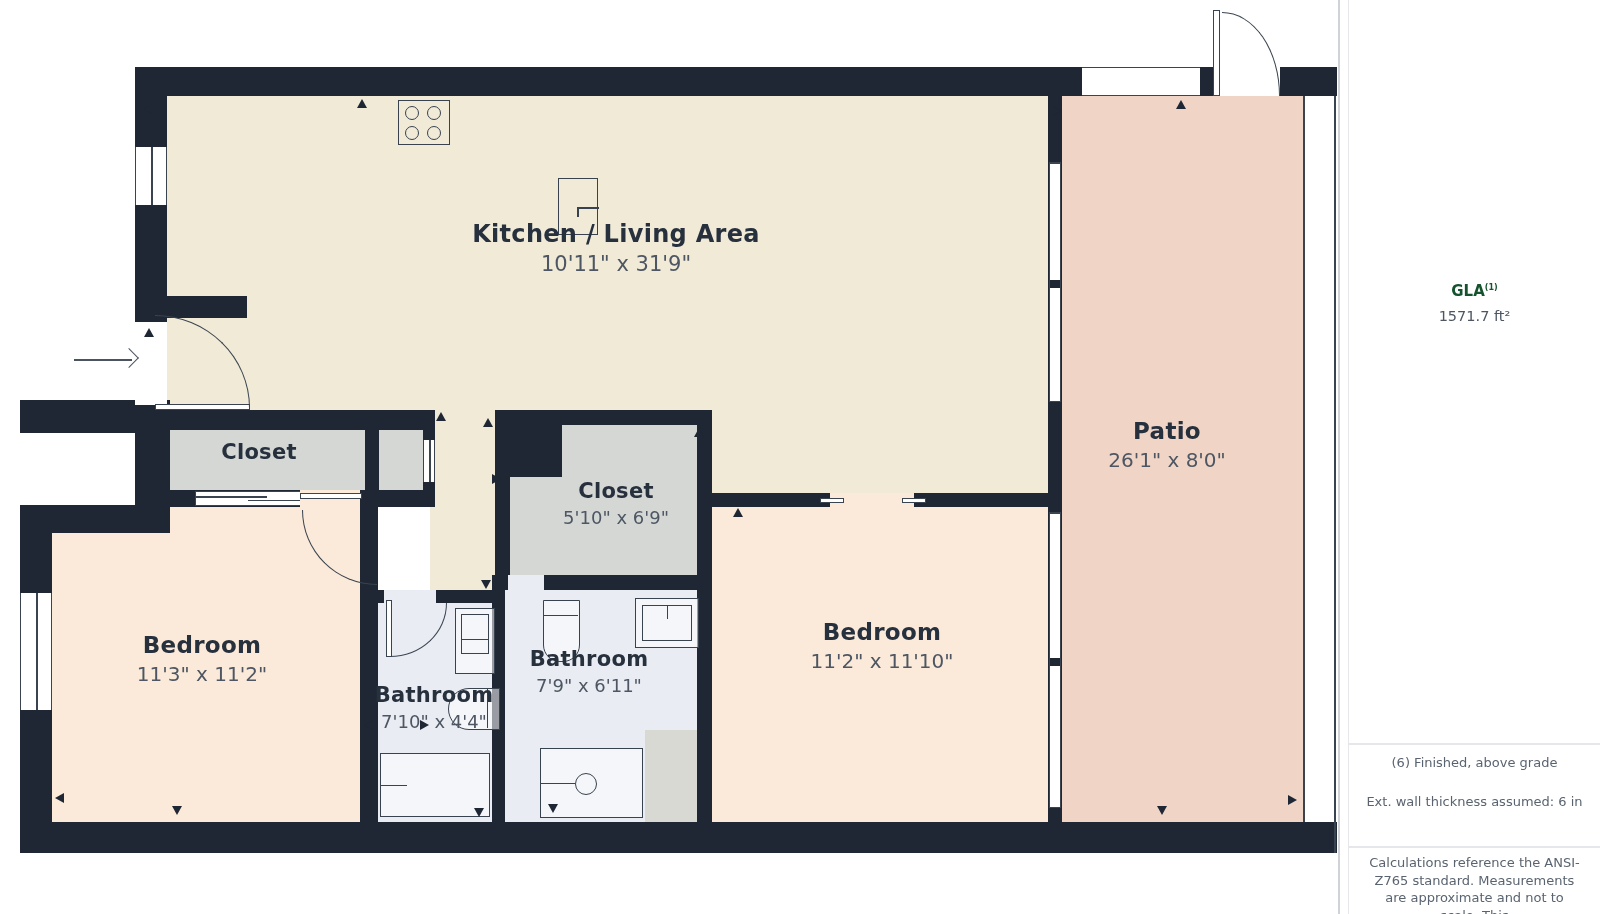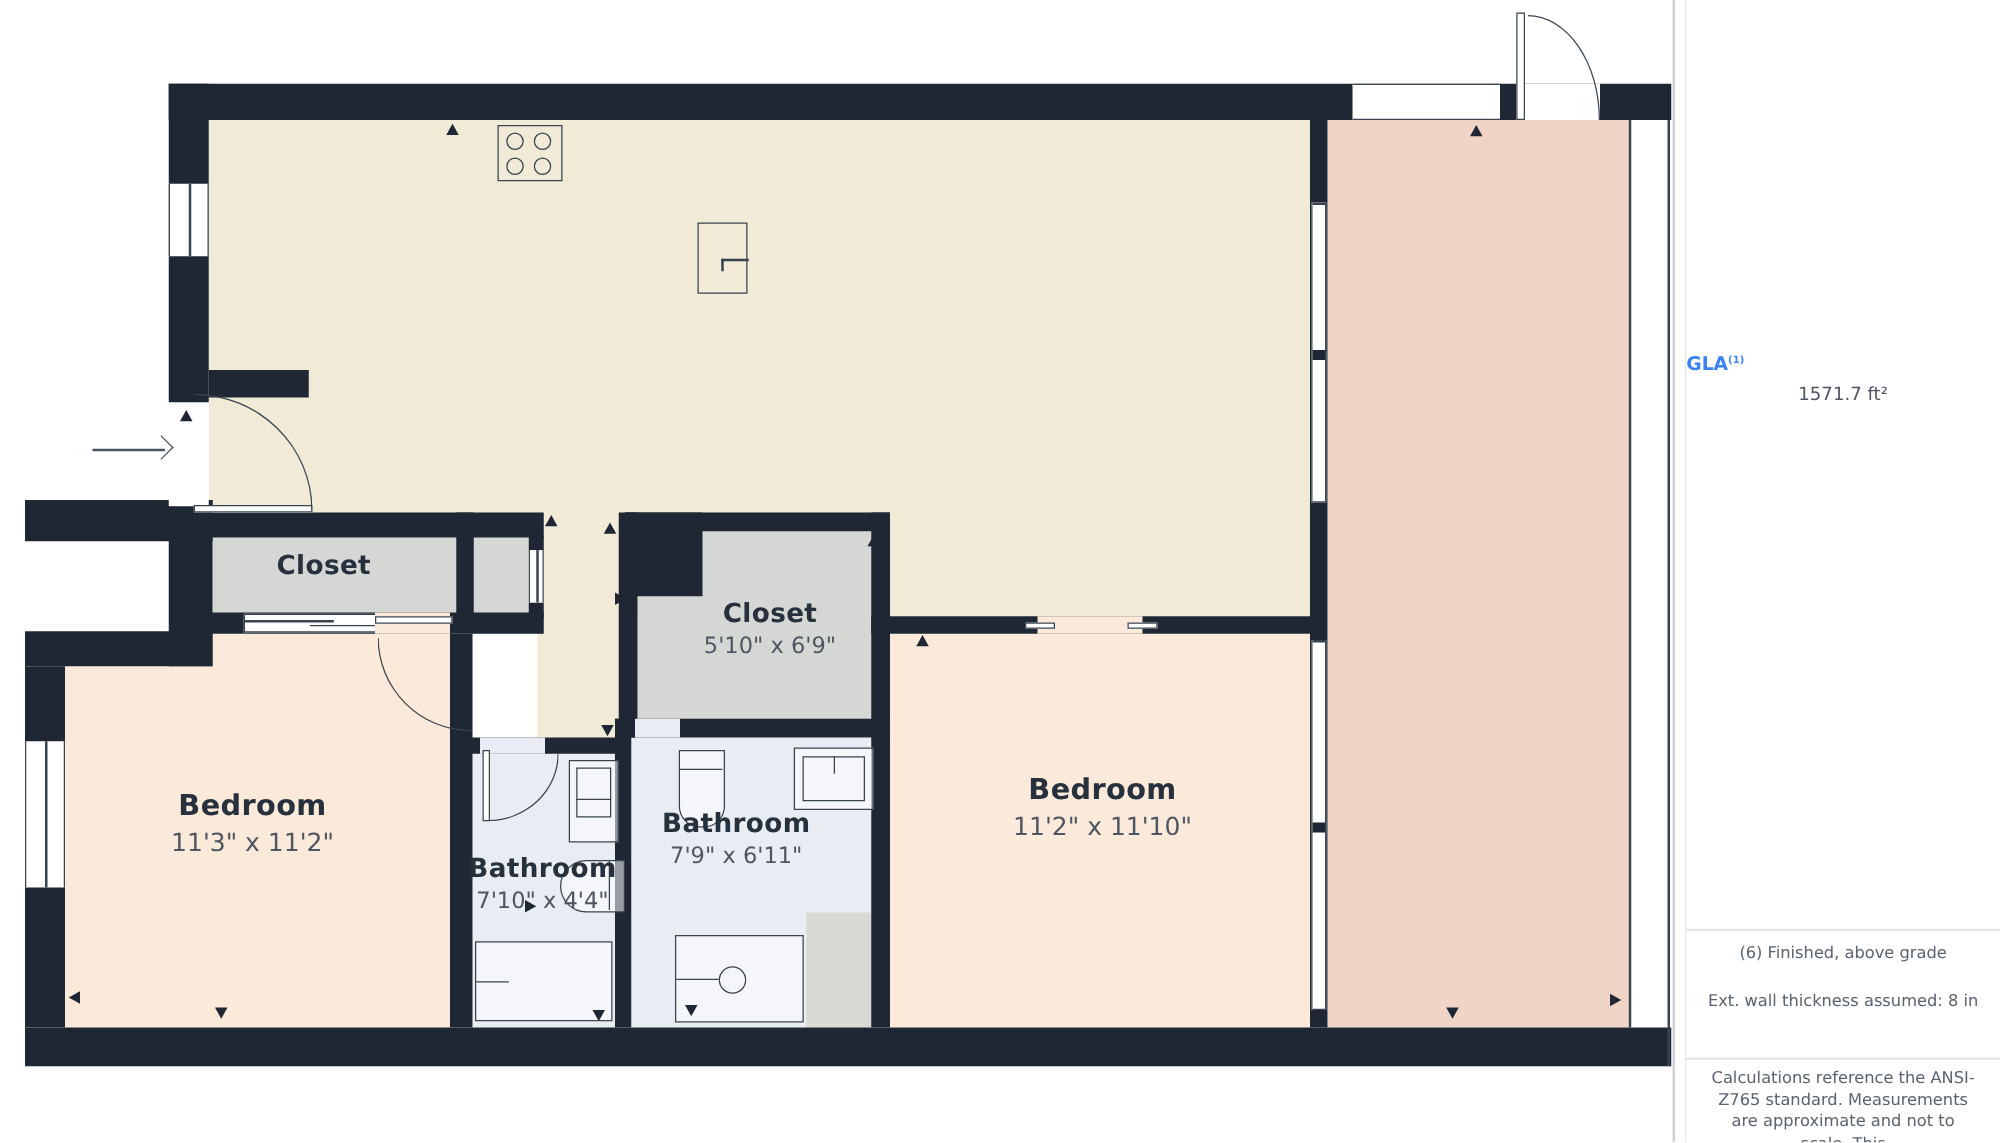--- a/index.html
+++ b/index.html
@@ -28,22 +28,22 @@
   .lblwrap{position:absolute;text-align:center;transform:translate(-50%,-50%);white-space:nowrap;z-index:30;}
   .rname{font-weight:bold;color:#27303d;font-size:23px;letter-spacing:.3px;}
   .rname.sm{font-size:21px;}
   .rdims{color:#4d5662;font-size:20px;margin-top:4px;}
   .rdims.sm{font-size:18px;}
   
   #side-divider{position:absolute;left:1338px;top:0;width:1.5px;height:914px;background:#cfd3d7;}
   #sidebar{position:absolute;left:1348px;top:0;width:252px;height:914px;background:#fff;
            border-left:1.5px solid #e5e7ea;box-sizing:border-box;color:#4d5662;}
   .sdiv{position:absolute;left:0;right:0;height:1.5px;background:#e5e7ea;}
-  .gla-label{position:absolute;left:0;right:0;top:282px;text-align:left;font-weight:bold;
-             font-size:15px;color:#3b82f6;}
+  .gla-label{position:absolute;left:0;right:0;top:282px;text-align:center;font-weight:bold;
+             font-size:15px;color:#14532d;}
   .gla-label .sup{font-size:8px;vertical-align:super;font-weight:bold;}
   .gla-value{position:absolute;left:0;right:0;top:308px;text-align:center;font-size:14.5px;color:#4d5662;}
   .note{position:absolute;left:16px;right:16px;text-align:center;font-size:13px;color:#5a6470;line-height:1.35;}
   .entry-arrow{position:absolute;}
   .entry-arrow i{position:absolute;left:0;top:4px;width:58px;height:1.8px;background:#4a5460;}
   .entry-arrow u{position:absolute;right:0;top:-4.5px;width:13px;height:13px;
      border-top:1.8px solid #4a5460;border-right:1.8px solid #4a5460;transform:rotate(45deg);}
 </style>
 </head>
 <body>
@@ -197,20 +197,24 @@
   <span class="tri t-up" style="left:1176px;top:100px;"></span>
   <span class="tri t-dn" style="left:1157px;top:806px;"></span>
   <span class="tri t-dn" style="left:172px;top:806px;"></span>
   <span class="tri t-lf" style="left:55px;top:793px;"></span>
   <span class="tri t-dn" style="left:474px;top:808px;"></span>
   <span class="tri t-dn" style="left:548px;top:804px;"></span>
   <span class="tri t-lf" style="left:364px;top:720px;"></span>
   <span class="tri t-rt" style="left:420px;top:720px;"></span>
   <span class="tri t-rt" style="left:1288px;top:795px;"></span>
 
+  <div class="lblwrap" style="left:616px;top:248px;">
+    <div class="rname" style="font-size:24px;">Kitchen / Living Area</div>
+    <div class="rdims" style="font-size:21px;">10'11" x 31'9"</div>
+  </div>
   <div class="lblwrap" style="left:259px;top:452px;">
     <div class="rname sm">Closet</div>
   </div>
   <div class="lblwrap" style="left:616px;top:503px;">
     <div class="rname sm">Closet</div>
     <div class="rdims sm">5'10" x 6'9"</div>
   </div>
   <div class="lblwrap" style="left:202px;top:659px;">
     <div class="rname">Bedroom</div>
     <div class="rdims">11'3" x 11'2"</div>
@@ -219,28 +223,32 @@
     <div class="rname sm">Bathroom</div>
     <div class="rdims sm">7'10" x 4'4"</div>
   </div>
   <div class="lblwrap" style="left:589px;top:671px;">
     <div class="rname sm">Bathroom</div>
     <div class="rdims sm">7'9" x 6'11"</div>
   </div>
   <div class="lblwrap" style="left:882px;top:646px;">
     <div class="rname">Bedroom</div>
     <div class="rdims">11'2" x 11'10"</div>
+  </div>
+  <div class="lblwrap" style="left:1167px;top:445px;">
+    <div class="rname">Patio</div>
+    <div class="rdims">26'1" x 8'0"</div>
   </div>
 
   <div id="side-divider"></div>
   <div id="sidebar">
     <div class="gla-label">
       <span>GLA</span><span class="sup">(1)</span>
     </div>
     <div class="gla-value">1571.7 ft²</div>
     <div class="sdiv" style="top:743px;"></div>
     <div class="note" style="top:754px;">(6) Finished, above grade</div>
-    <div class="note" style="top:793px;">Ext. wall thickness assumed: 8 in</div>
+    <div class="note" style="top:793px;">Ext. wall thickness assumed: 6 in</div>
     <div class="sdiv" style="top:846px;"></div>
     <div class="note" style="top:854px;">Calculations reference the ANSI-Z765 standard. Measurements are approximate and not to scale. This</div>
   </div>
 
 </div>
 
 </body></html>

